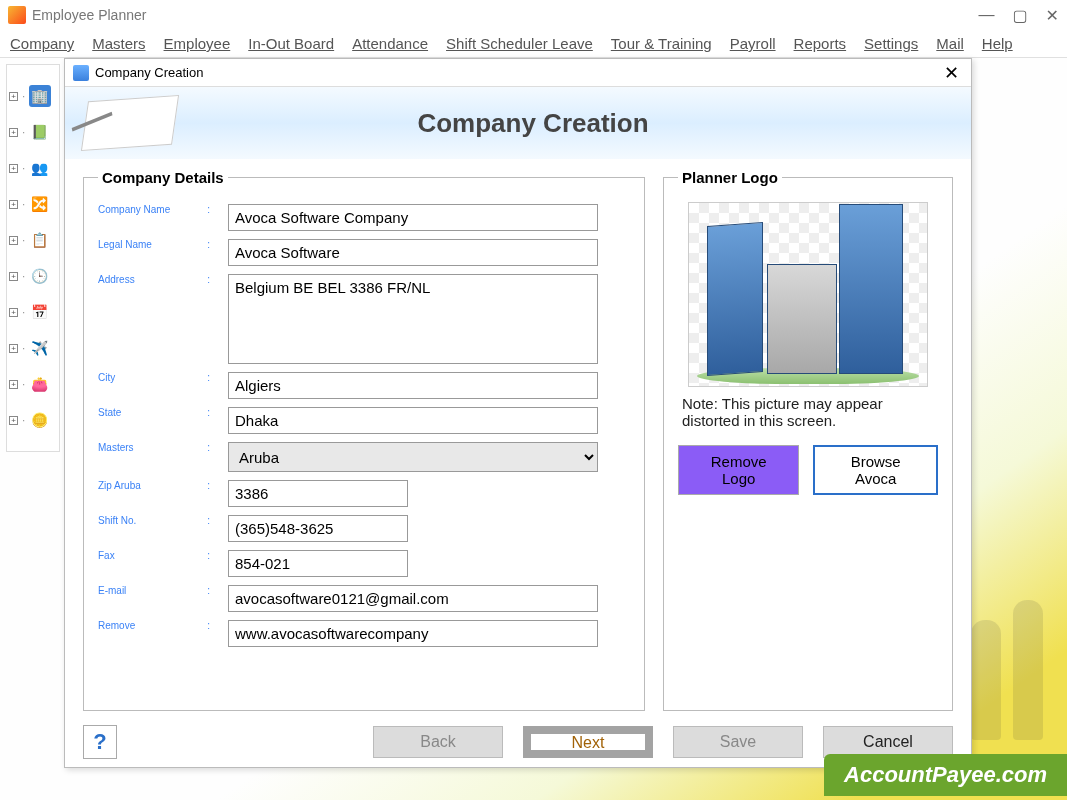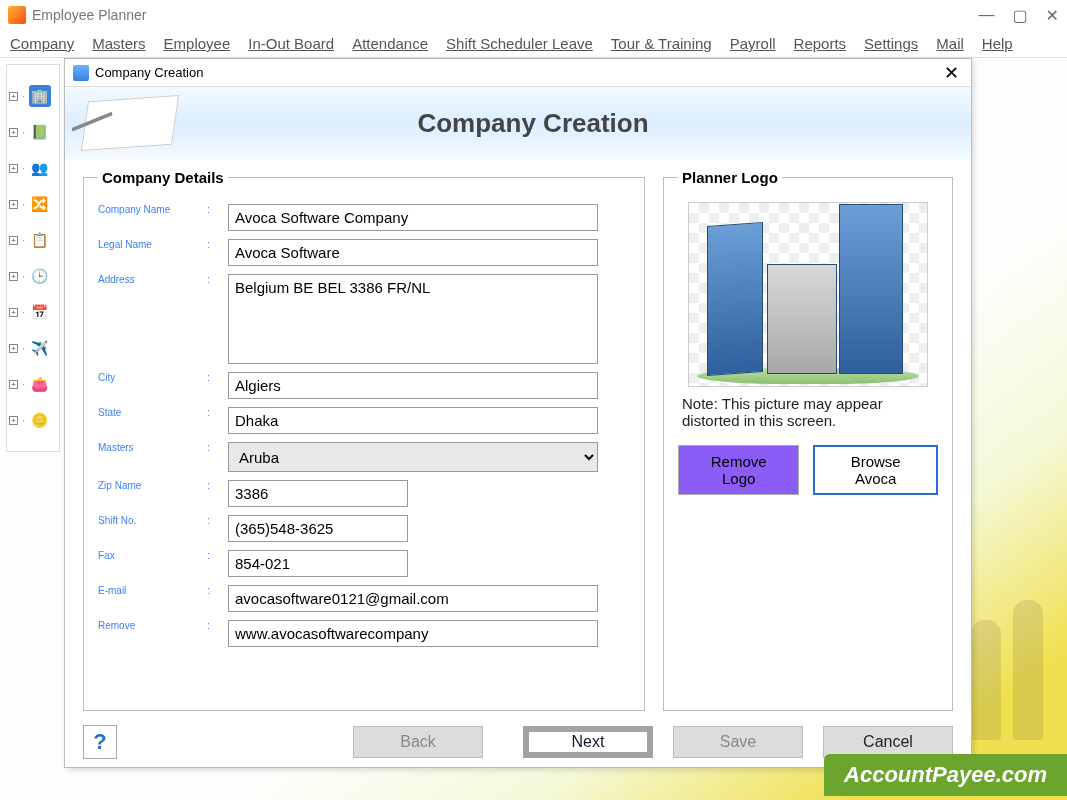--- a/index.html
+++ b/index.html
@@ -237,21 +237,21 @@
 }
 .footer-spacer { flex: 1; }
 .wiz-btn {
   width: 130px; height: 32px;
   font-size: 16px;
   background: #dcdcdc;
   border: 1px solid #bbb;
   color: #888;
 }
 .wiz-btn.enabled { color: #222; }
-.wiz-btn.focus { border: 6px solid #a3a3a3; background:#fff; color:#0f172a;margin-left:20px;}
+.wiz-btn.focus { border: 8px solid #a3a3a3; background:#fff; color:#a16207;}
 .watermark {
   position: absolute;
   right: 0; bottom: 4px;
   background: #6ba52d;
   color: #fff;
   font-size: 22px;
   font-weight: bold;
   padding: 8px 20px;
   border-radius: 6px 0 0 0;
   font-style: italic;
@@ -414,21 +414,21 @@
           <label>
               <span>Masters</span>
               <span class="colon">:</span>
             </label>
           <select>
             <option>Aruba</option>
           </select>
         </div>
         <div class="frow">
           <label>
-              <span>Zip Name</span>
+              <span>Zip Aruba</span>
               <span class="colon">:</span>
             </label>
           <input type="text" class="med" value="3386" style="">
         </div>
         <div class="frow">
           <label>
               <span>Shift No.</span>
               <span class="colon">:</span>
             </label>
           <input type="text" class="med" value="(365)548-3625" style="">

